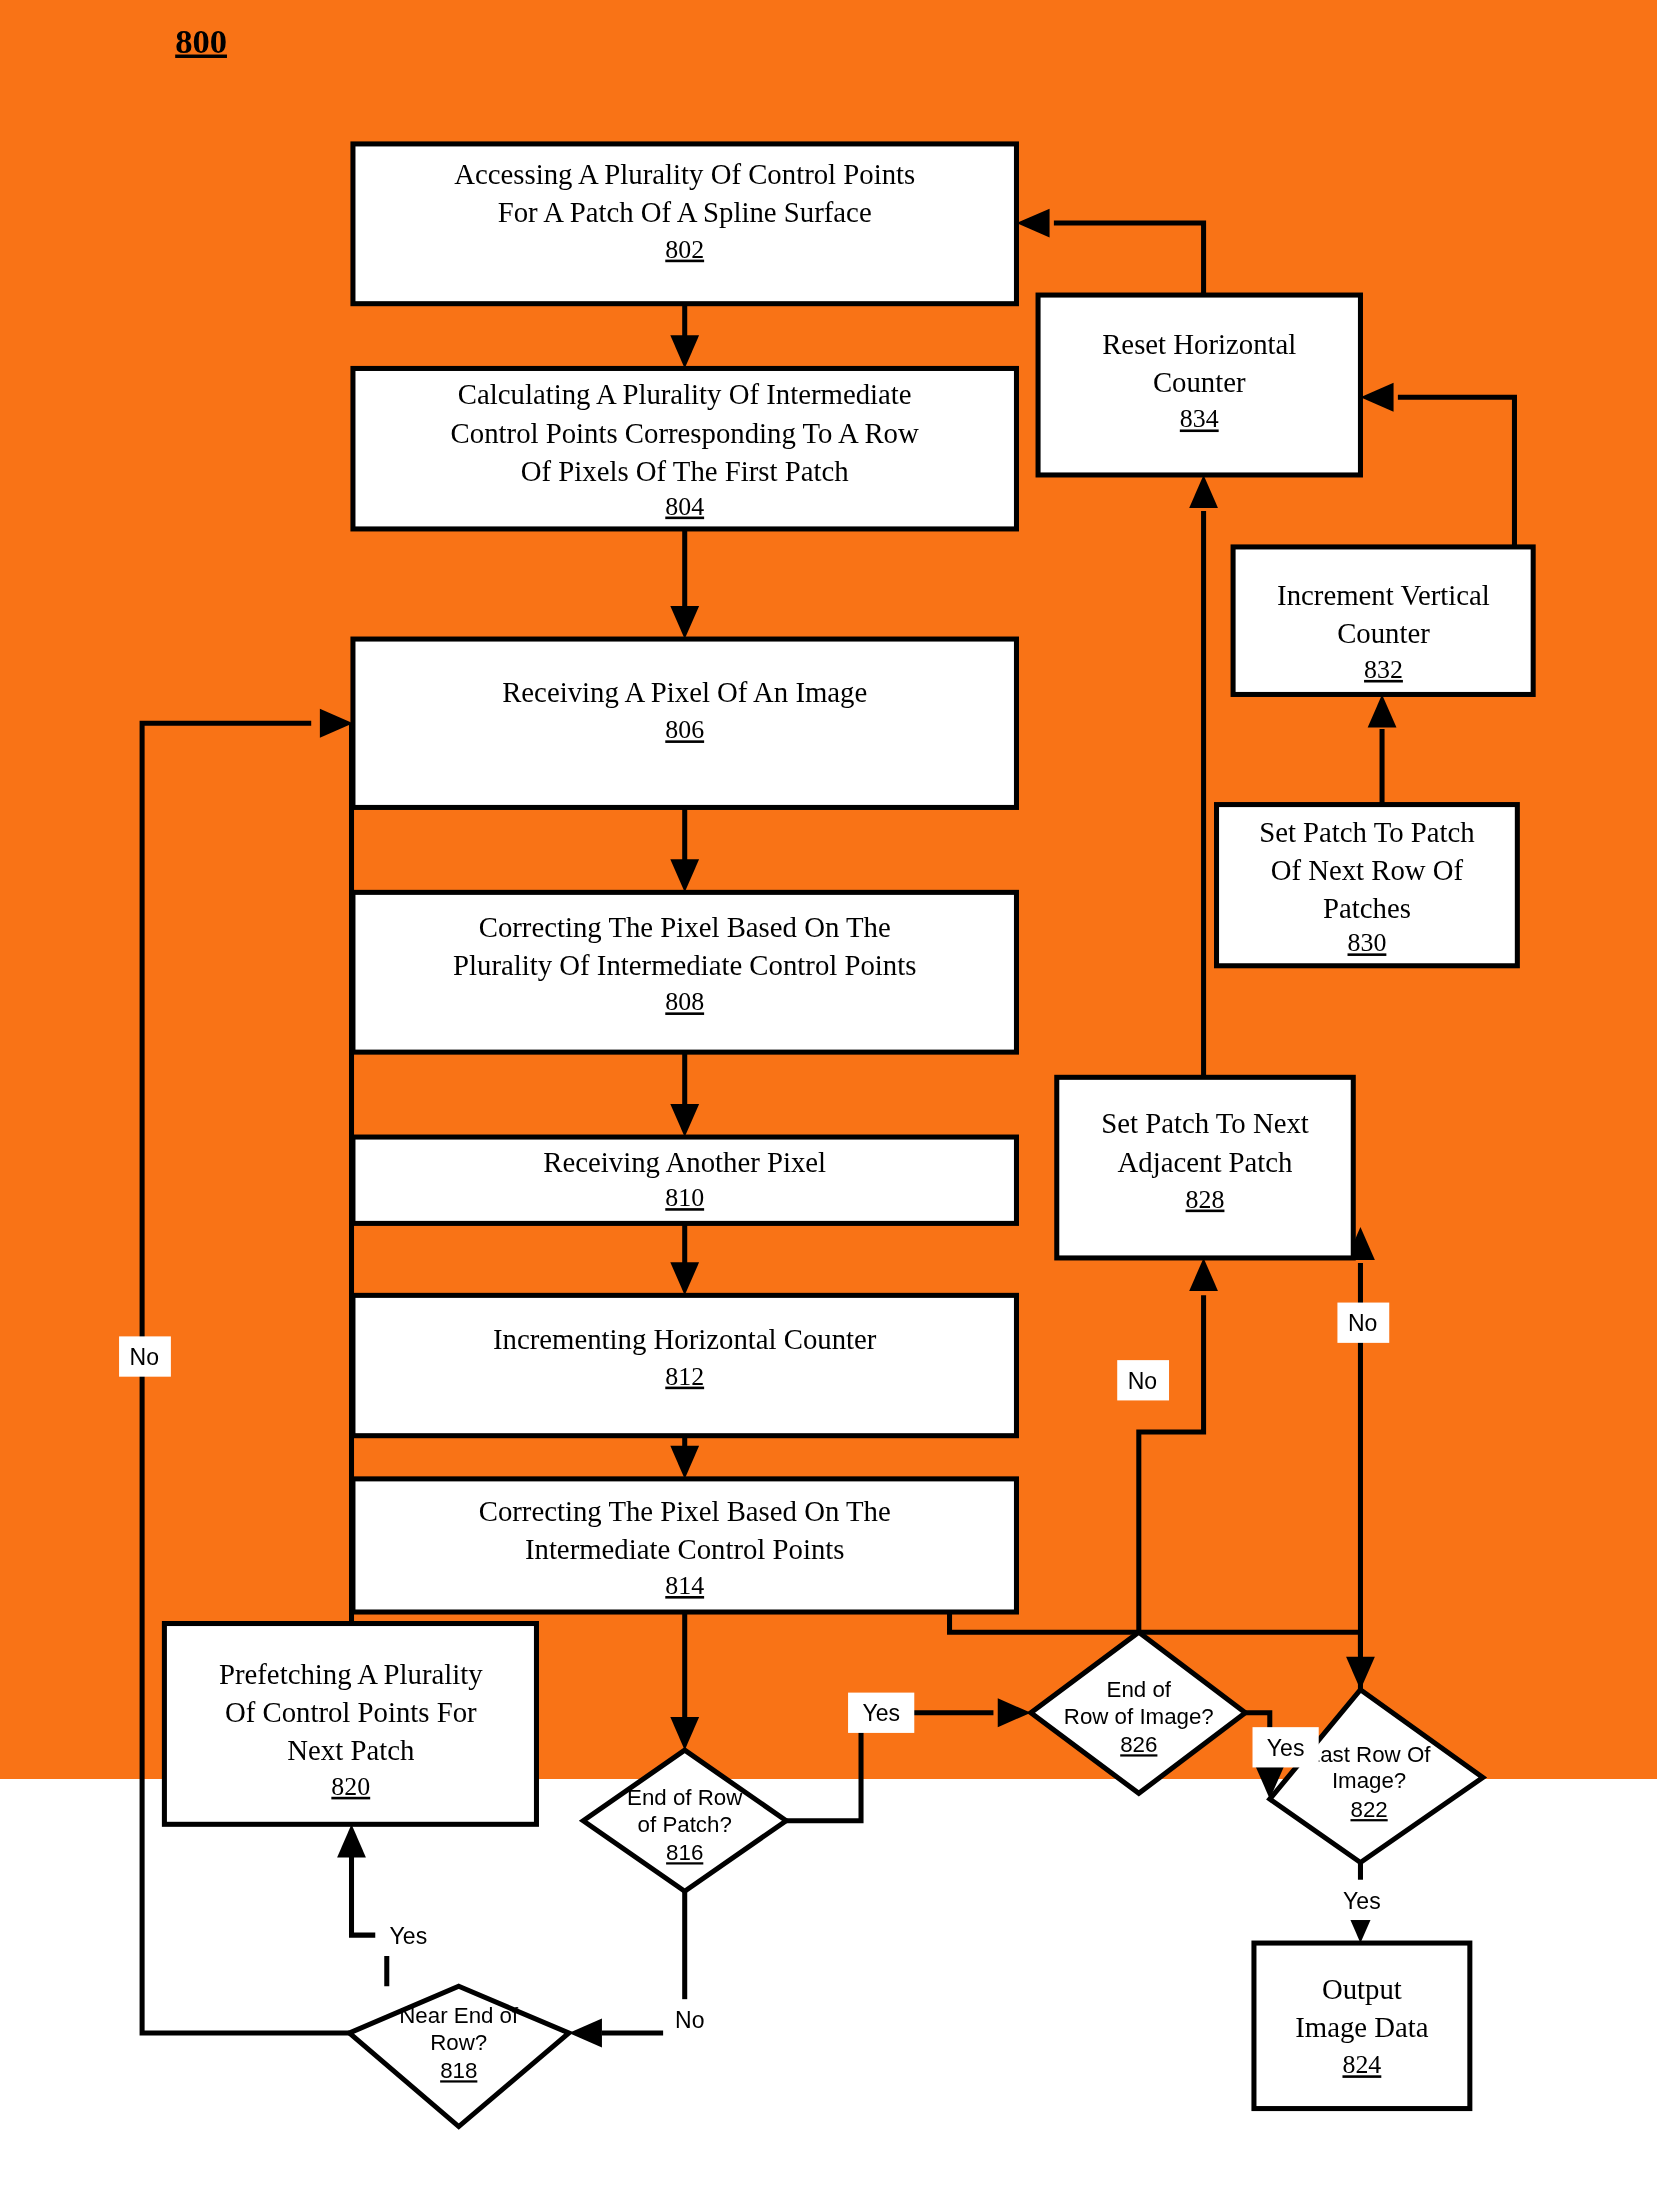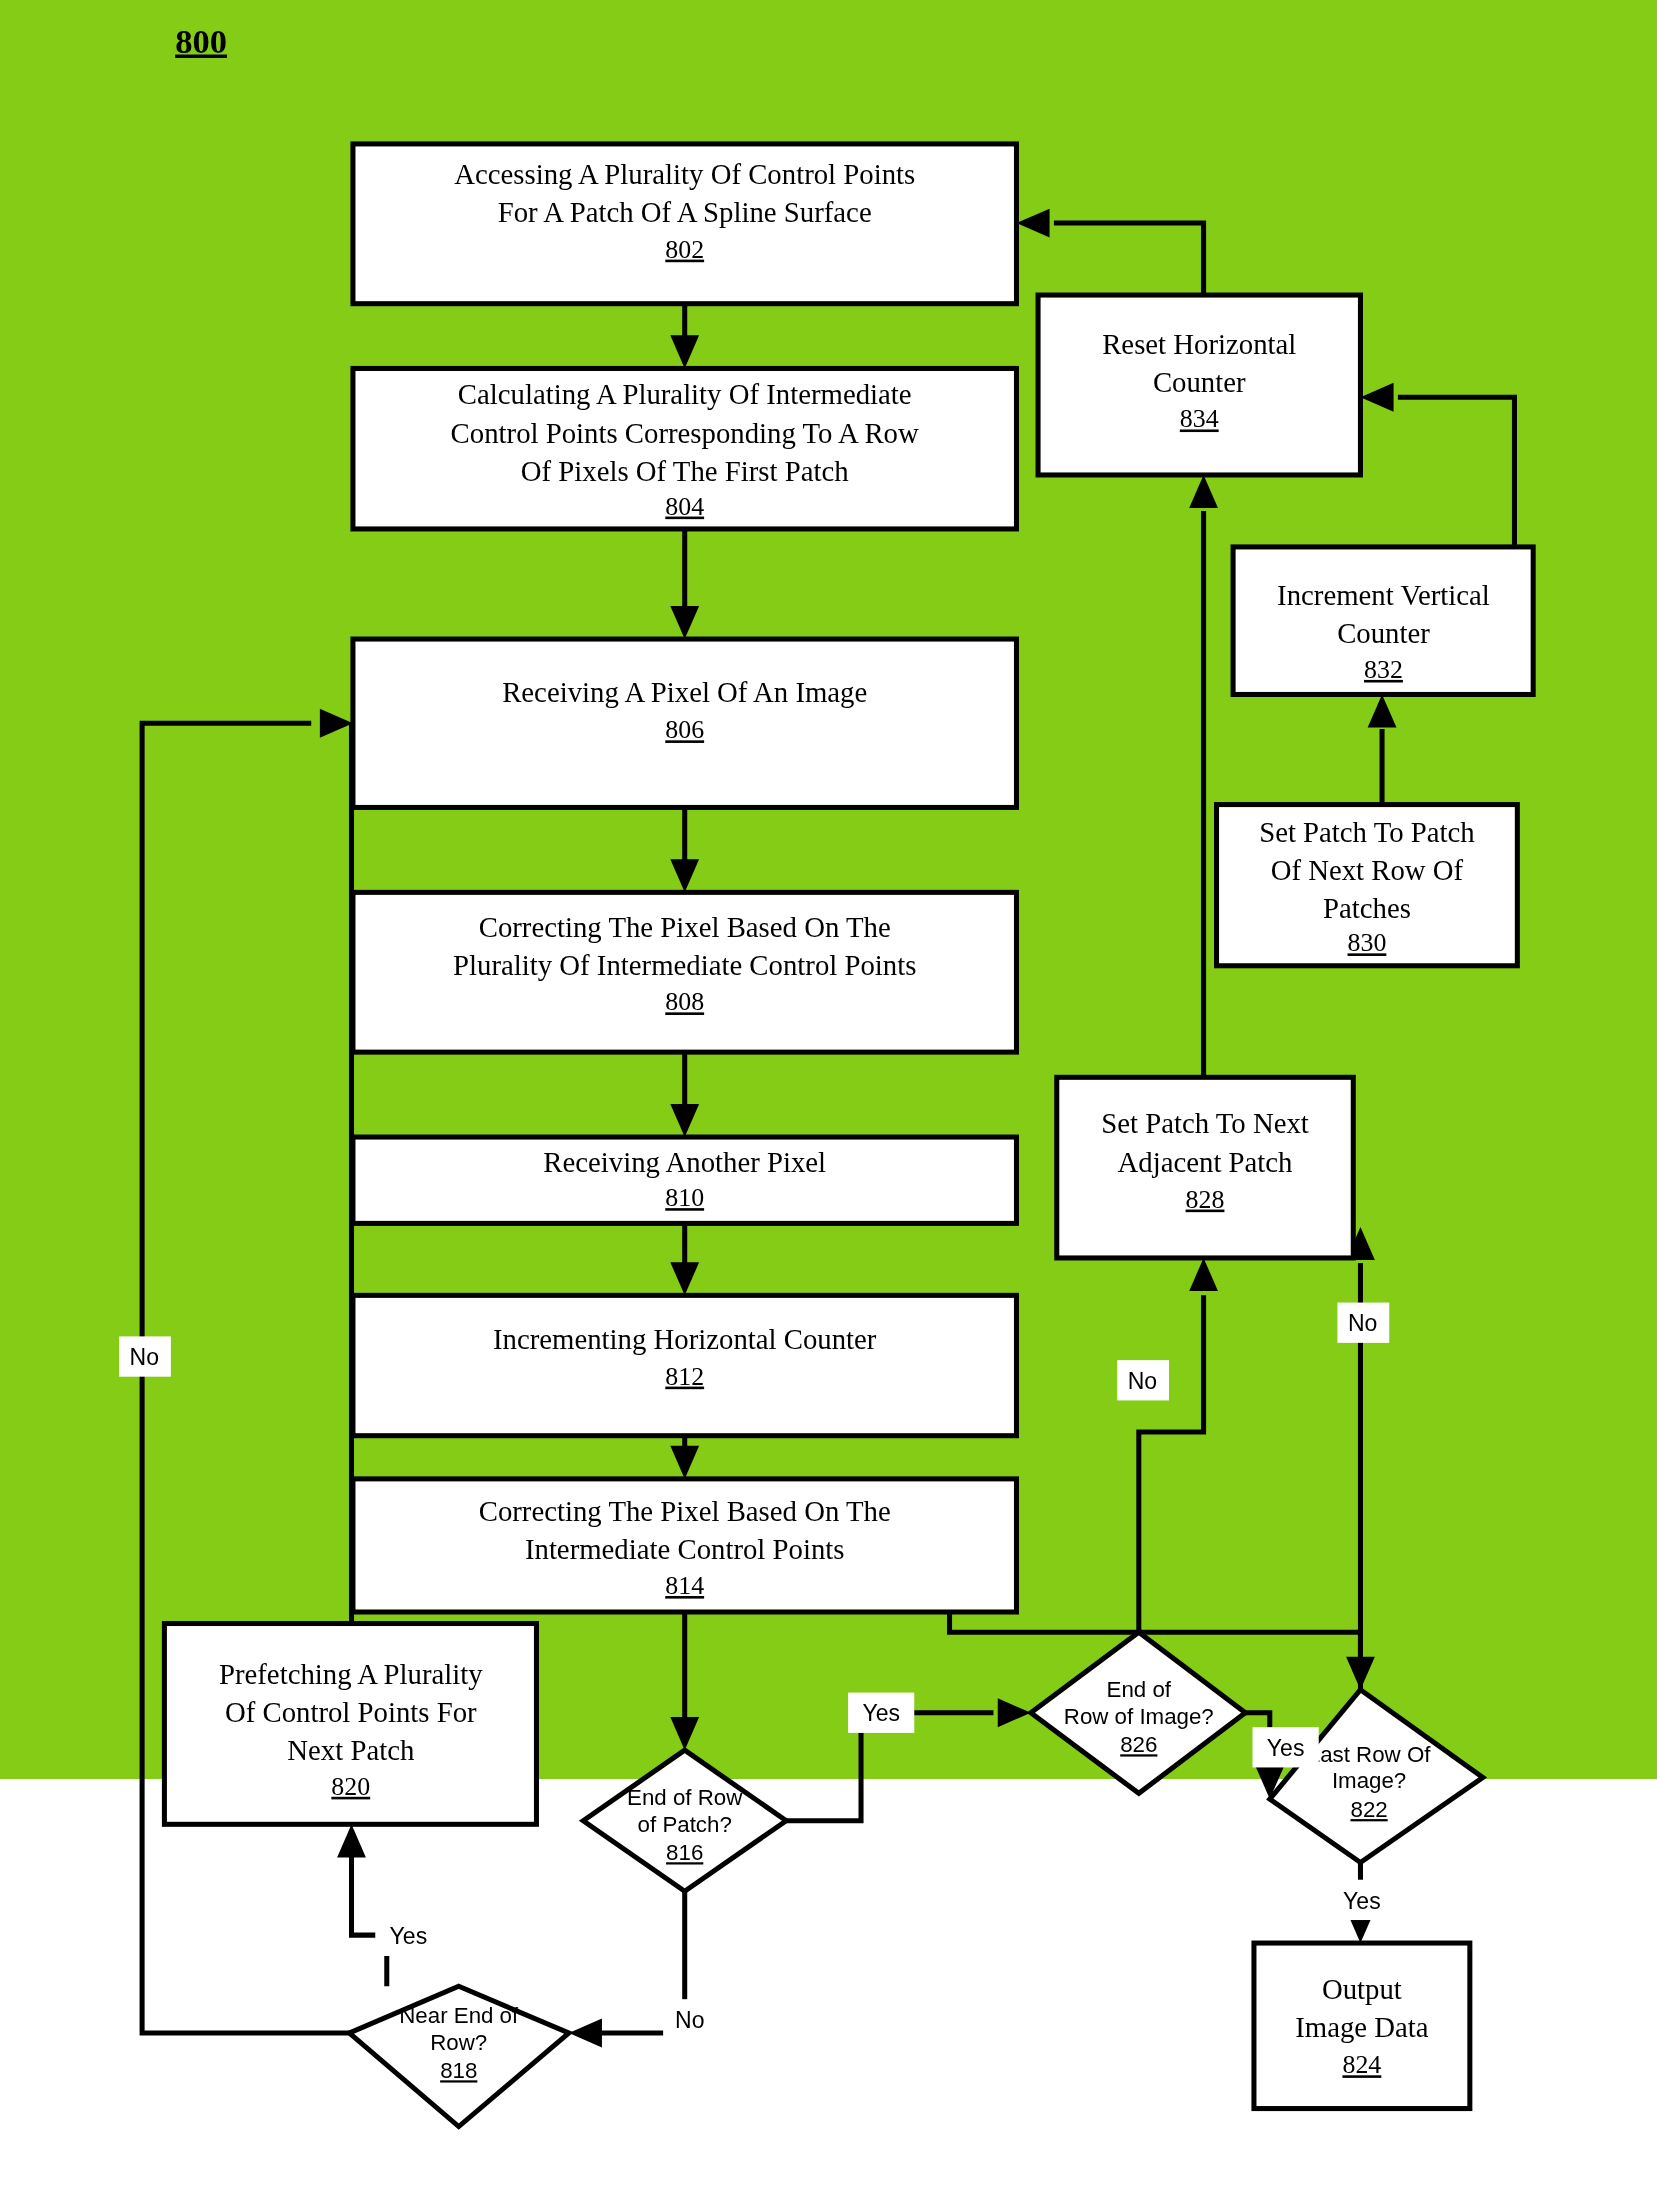--- a/index.html
+++ b/index.html
@@ -11,21 +11,21 @@
   body {
     width: 1658px;
     height: 2205px;
     font-family: "Liberation Serif", "DejaVu Serif", serif;
     overflow: hidden;
   }
   #flowchart-root {
     position: relative;
     width: 1658px;
     height: 1779px;
-    background: #84cc16;
+    background: #f97316;
   }
   svg#diagram {
     display: block;
     width: 1658px;
     height: 2205px;
   }
   .node-shape {
     fill: #ffffff;
     stroke: #000000;
     stroke-width: 7;

